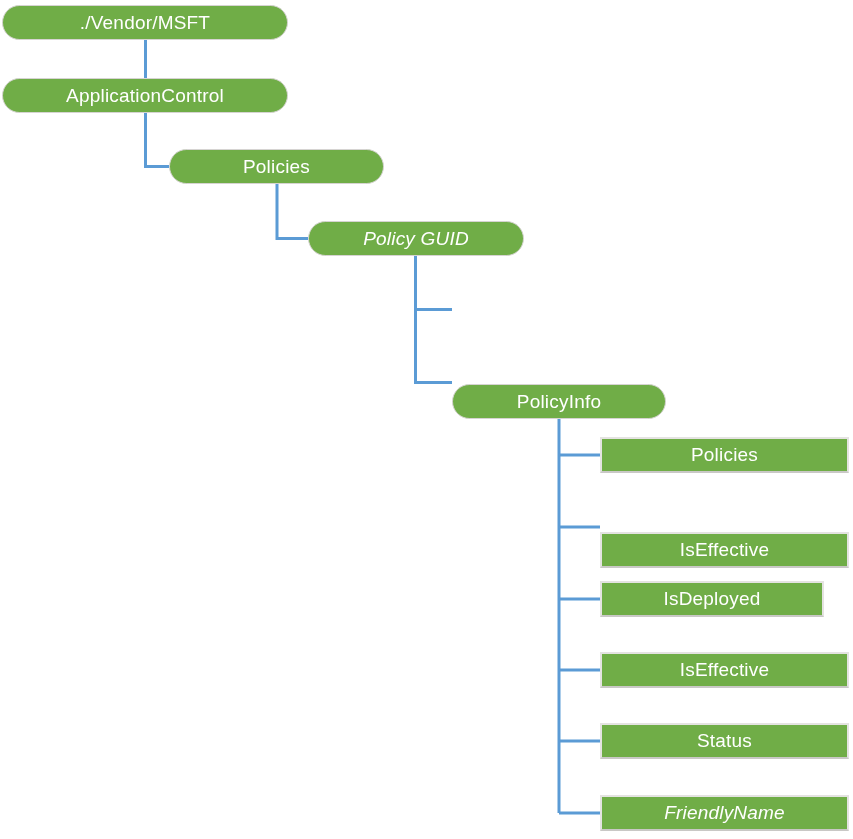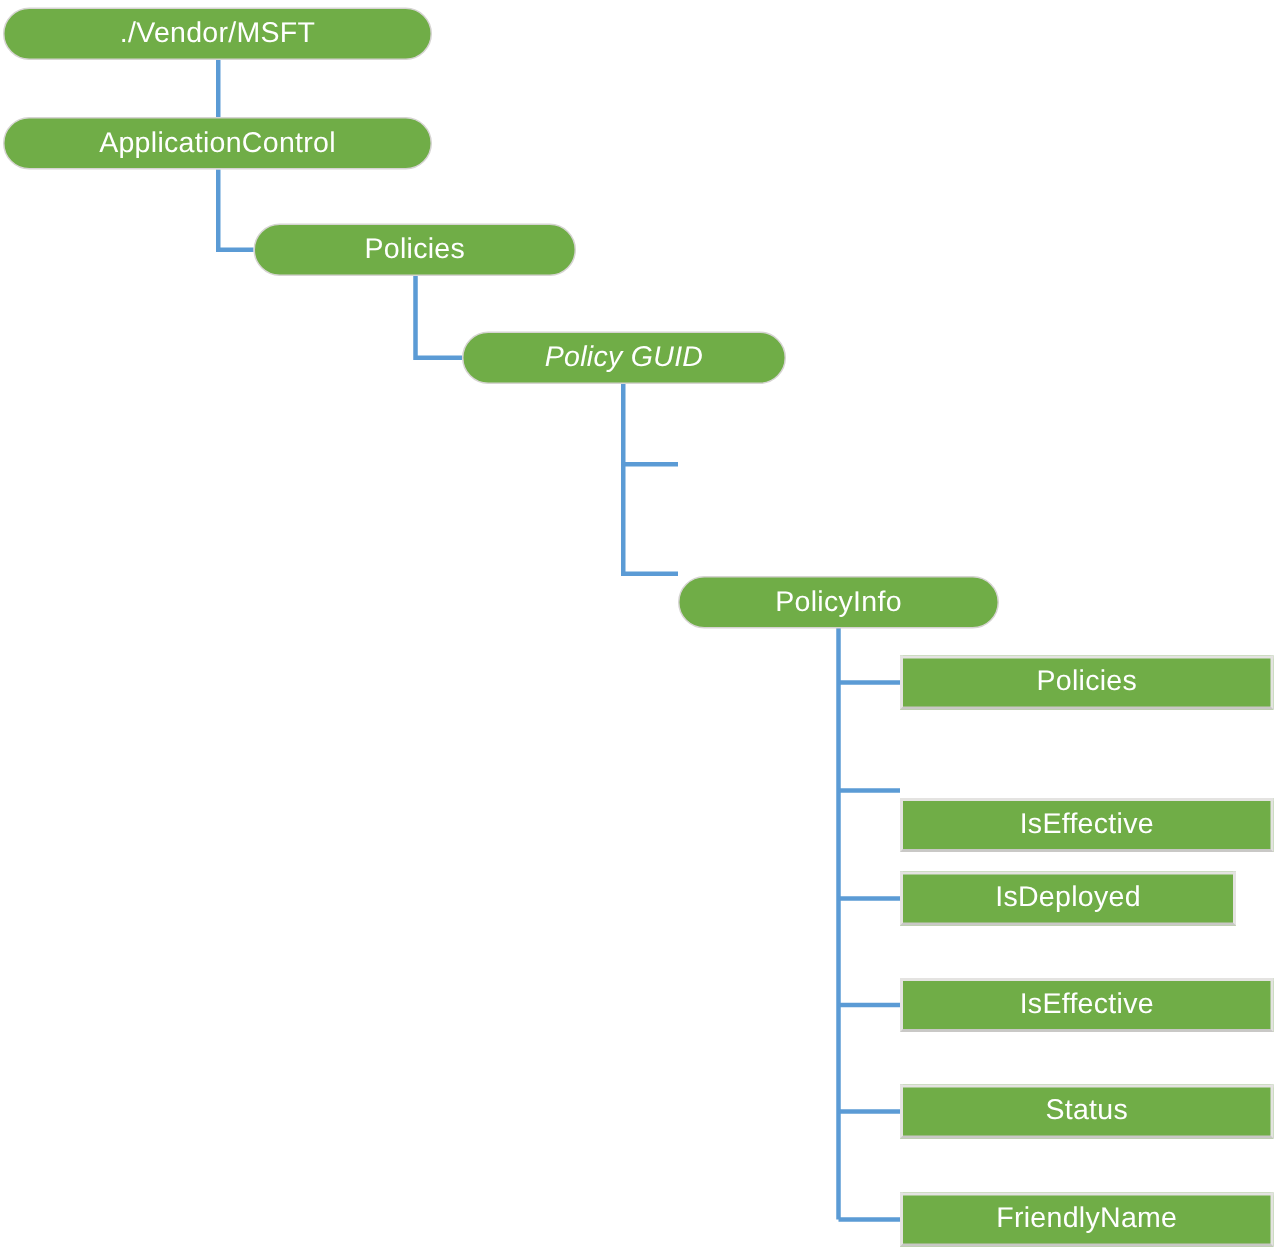--- a/index.html
+++ b/index.html
@@ -59,21 +59,21 @@
   #n-application-control{left:2px;  top:78px;  width:286px;}
   #n-policies          {left:169px; top:149px; width:215px;}
   #n-policy-guid       {left:308px; top:221px; width:216px;}
   #n-policy            {left:452px; top:292px; width:214px;}
   #n-policy-info       {left:452px; top:384px; width:214px;}
   #n-version           {left:600px; top:437px; width:249px;}
   #n-is-effective      {left:600px; top:509px; width:249px;margin-top:23px;}
   #n-is-deployed       {left:600px; top:581px; width:224px;}
   #n-is-authorized     {left:600px; top:652px; width:249px;}
   #n-status            {left:600px; top:723px; width:249px;}
-  #n-friendly-name     {left:600px; top:795px; width:249px;}
+  #n-friendly-name     {left:600px; top:795px; width:249px;font-style:italic;}
 </style>
 </head>
 <body>
 
 <div class="canvas">
 
   <svg class="connectors" viewBox="0 0 853 839" xmlns="http://www.w3.org/2000/svg" aria-hidden="true">
     <path d="M145.5,40 V78"></path>
     <path d="M145.5,113 V166.5 H169"></path>
     <path d="M277,184 V238.5 H308"></path>

